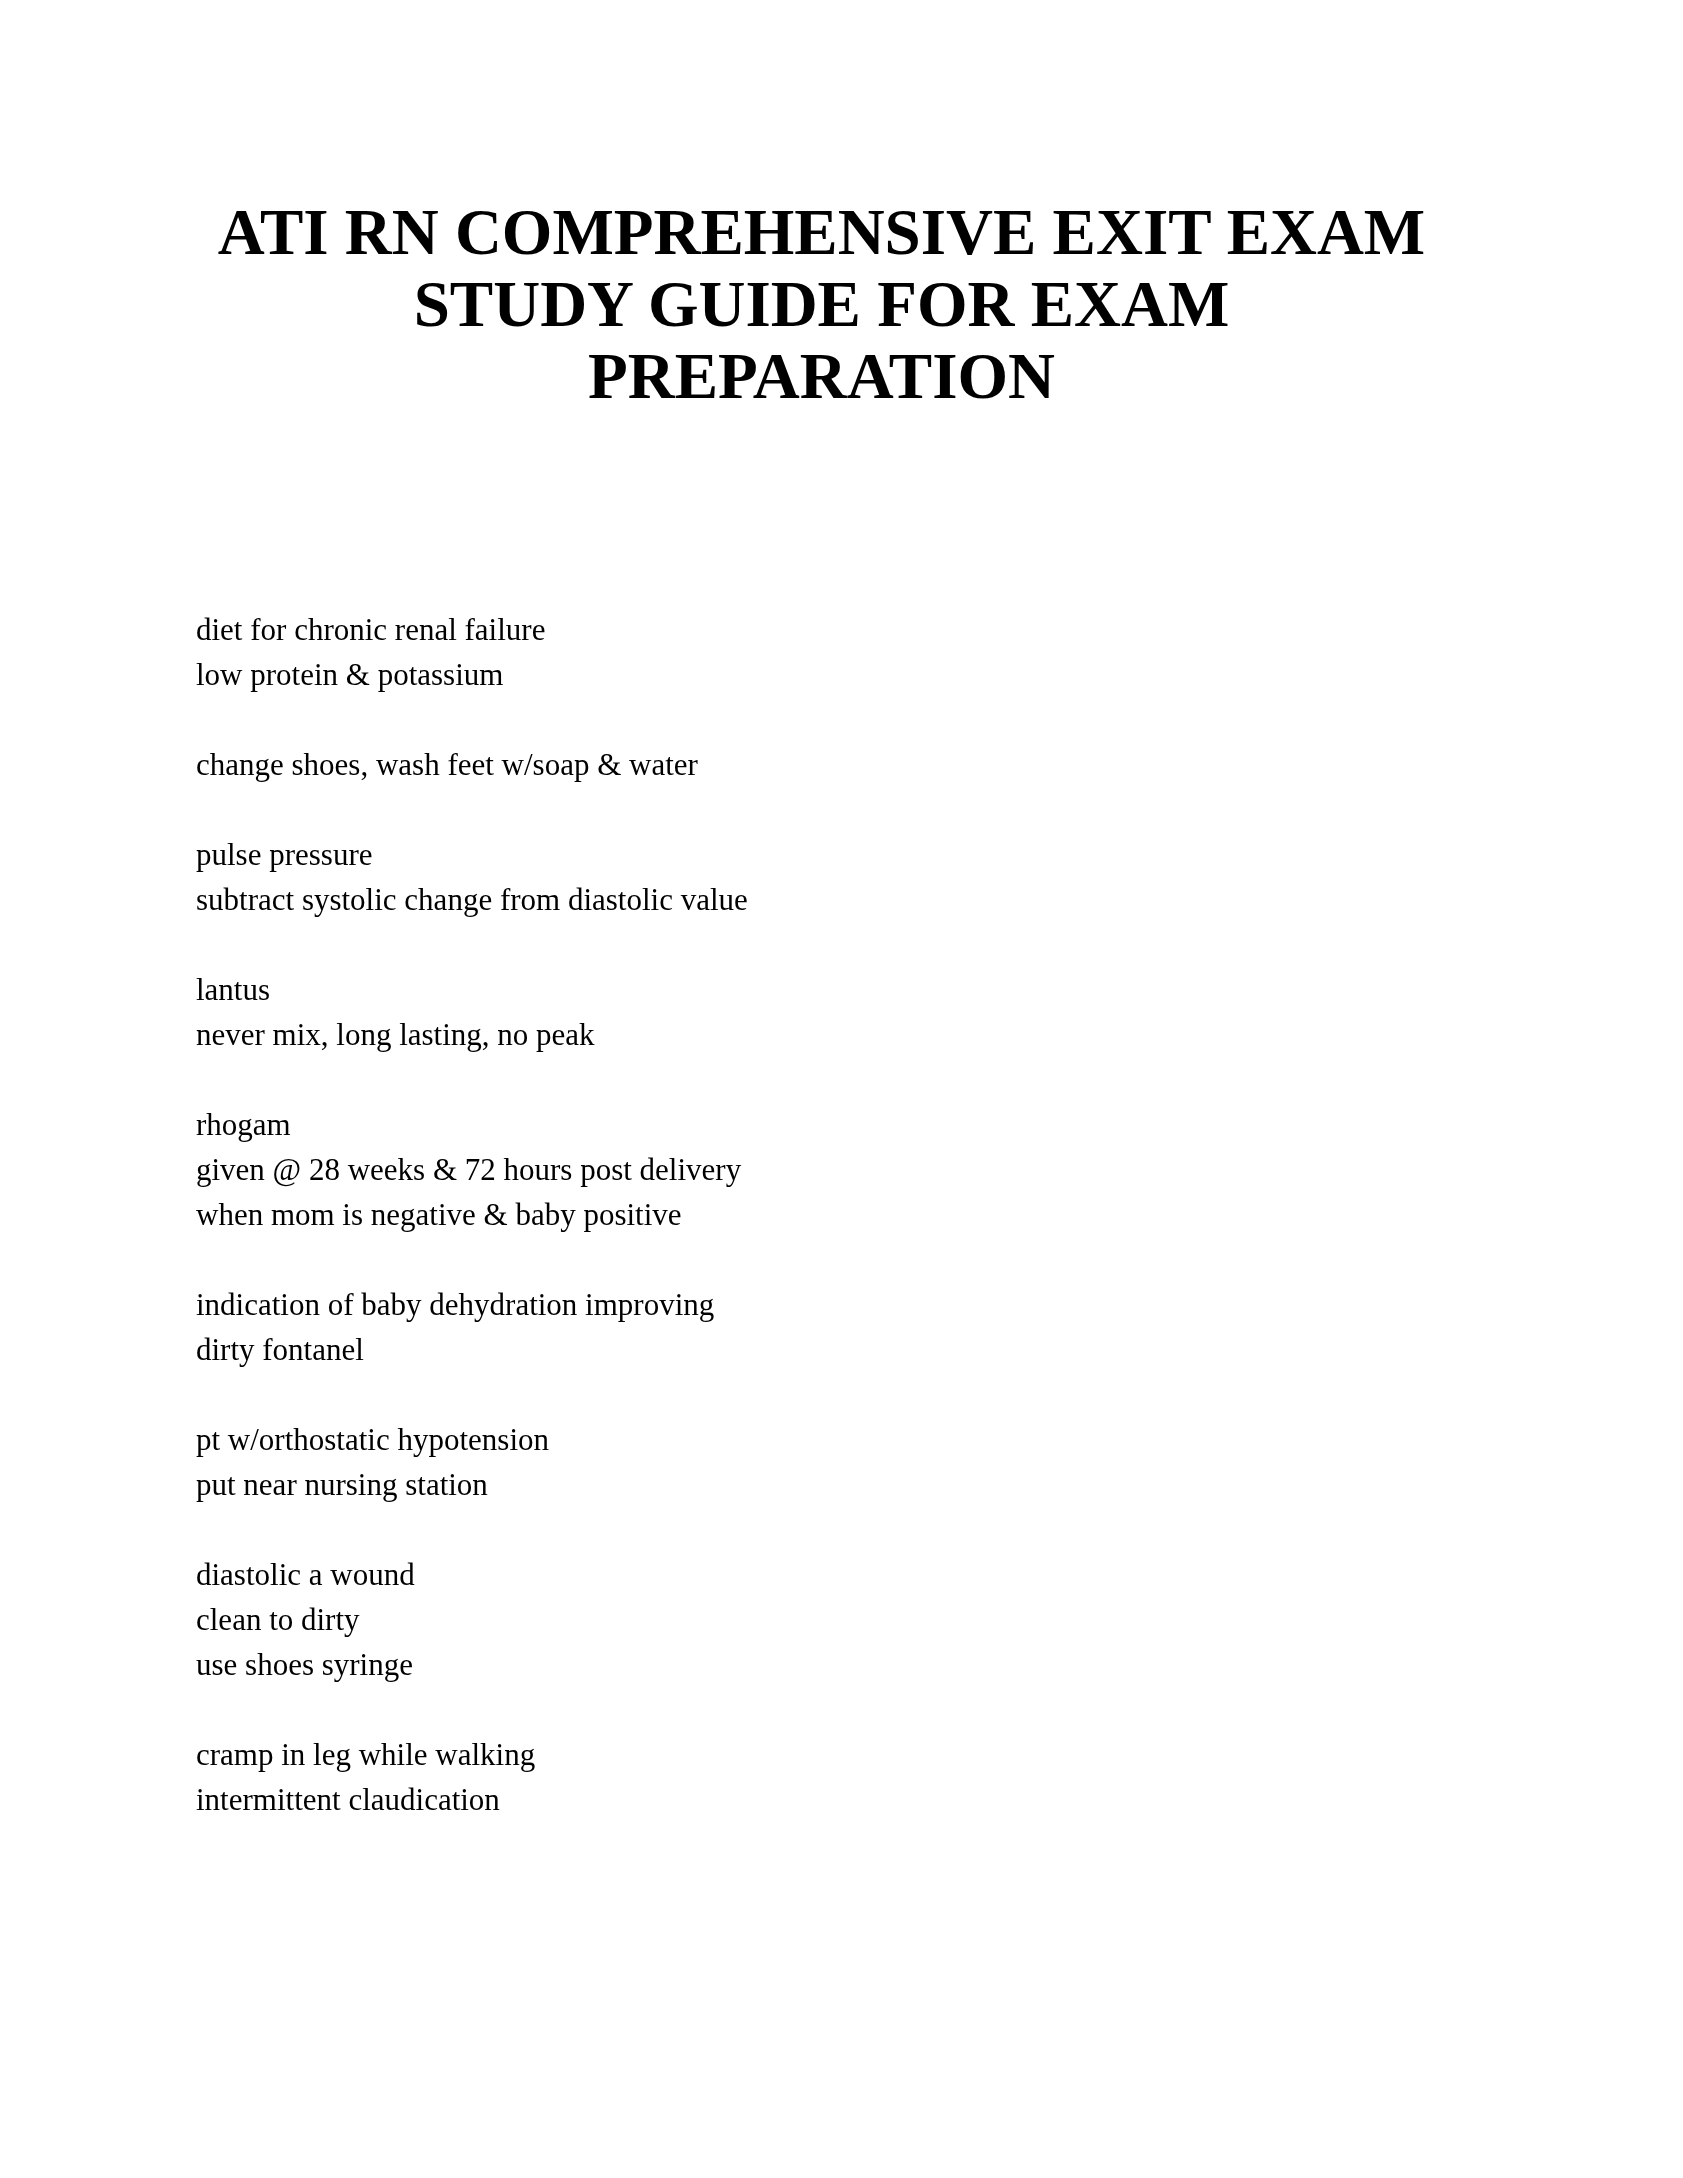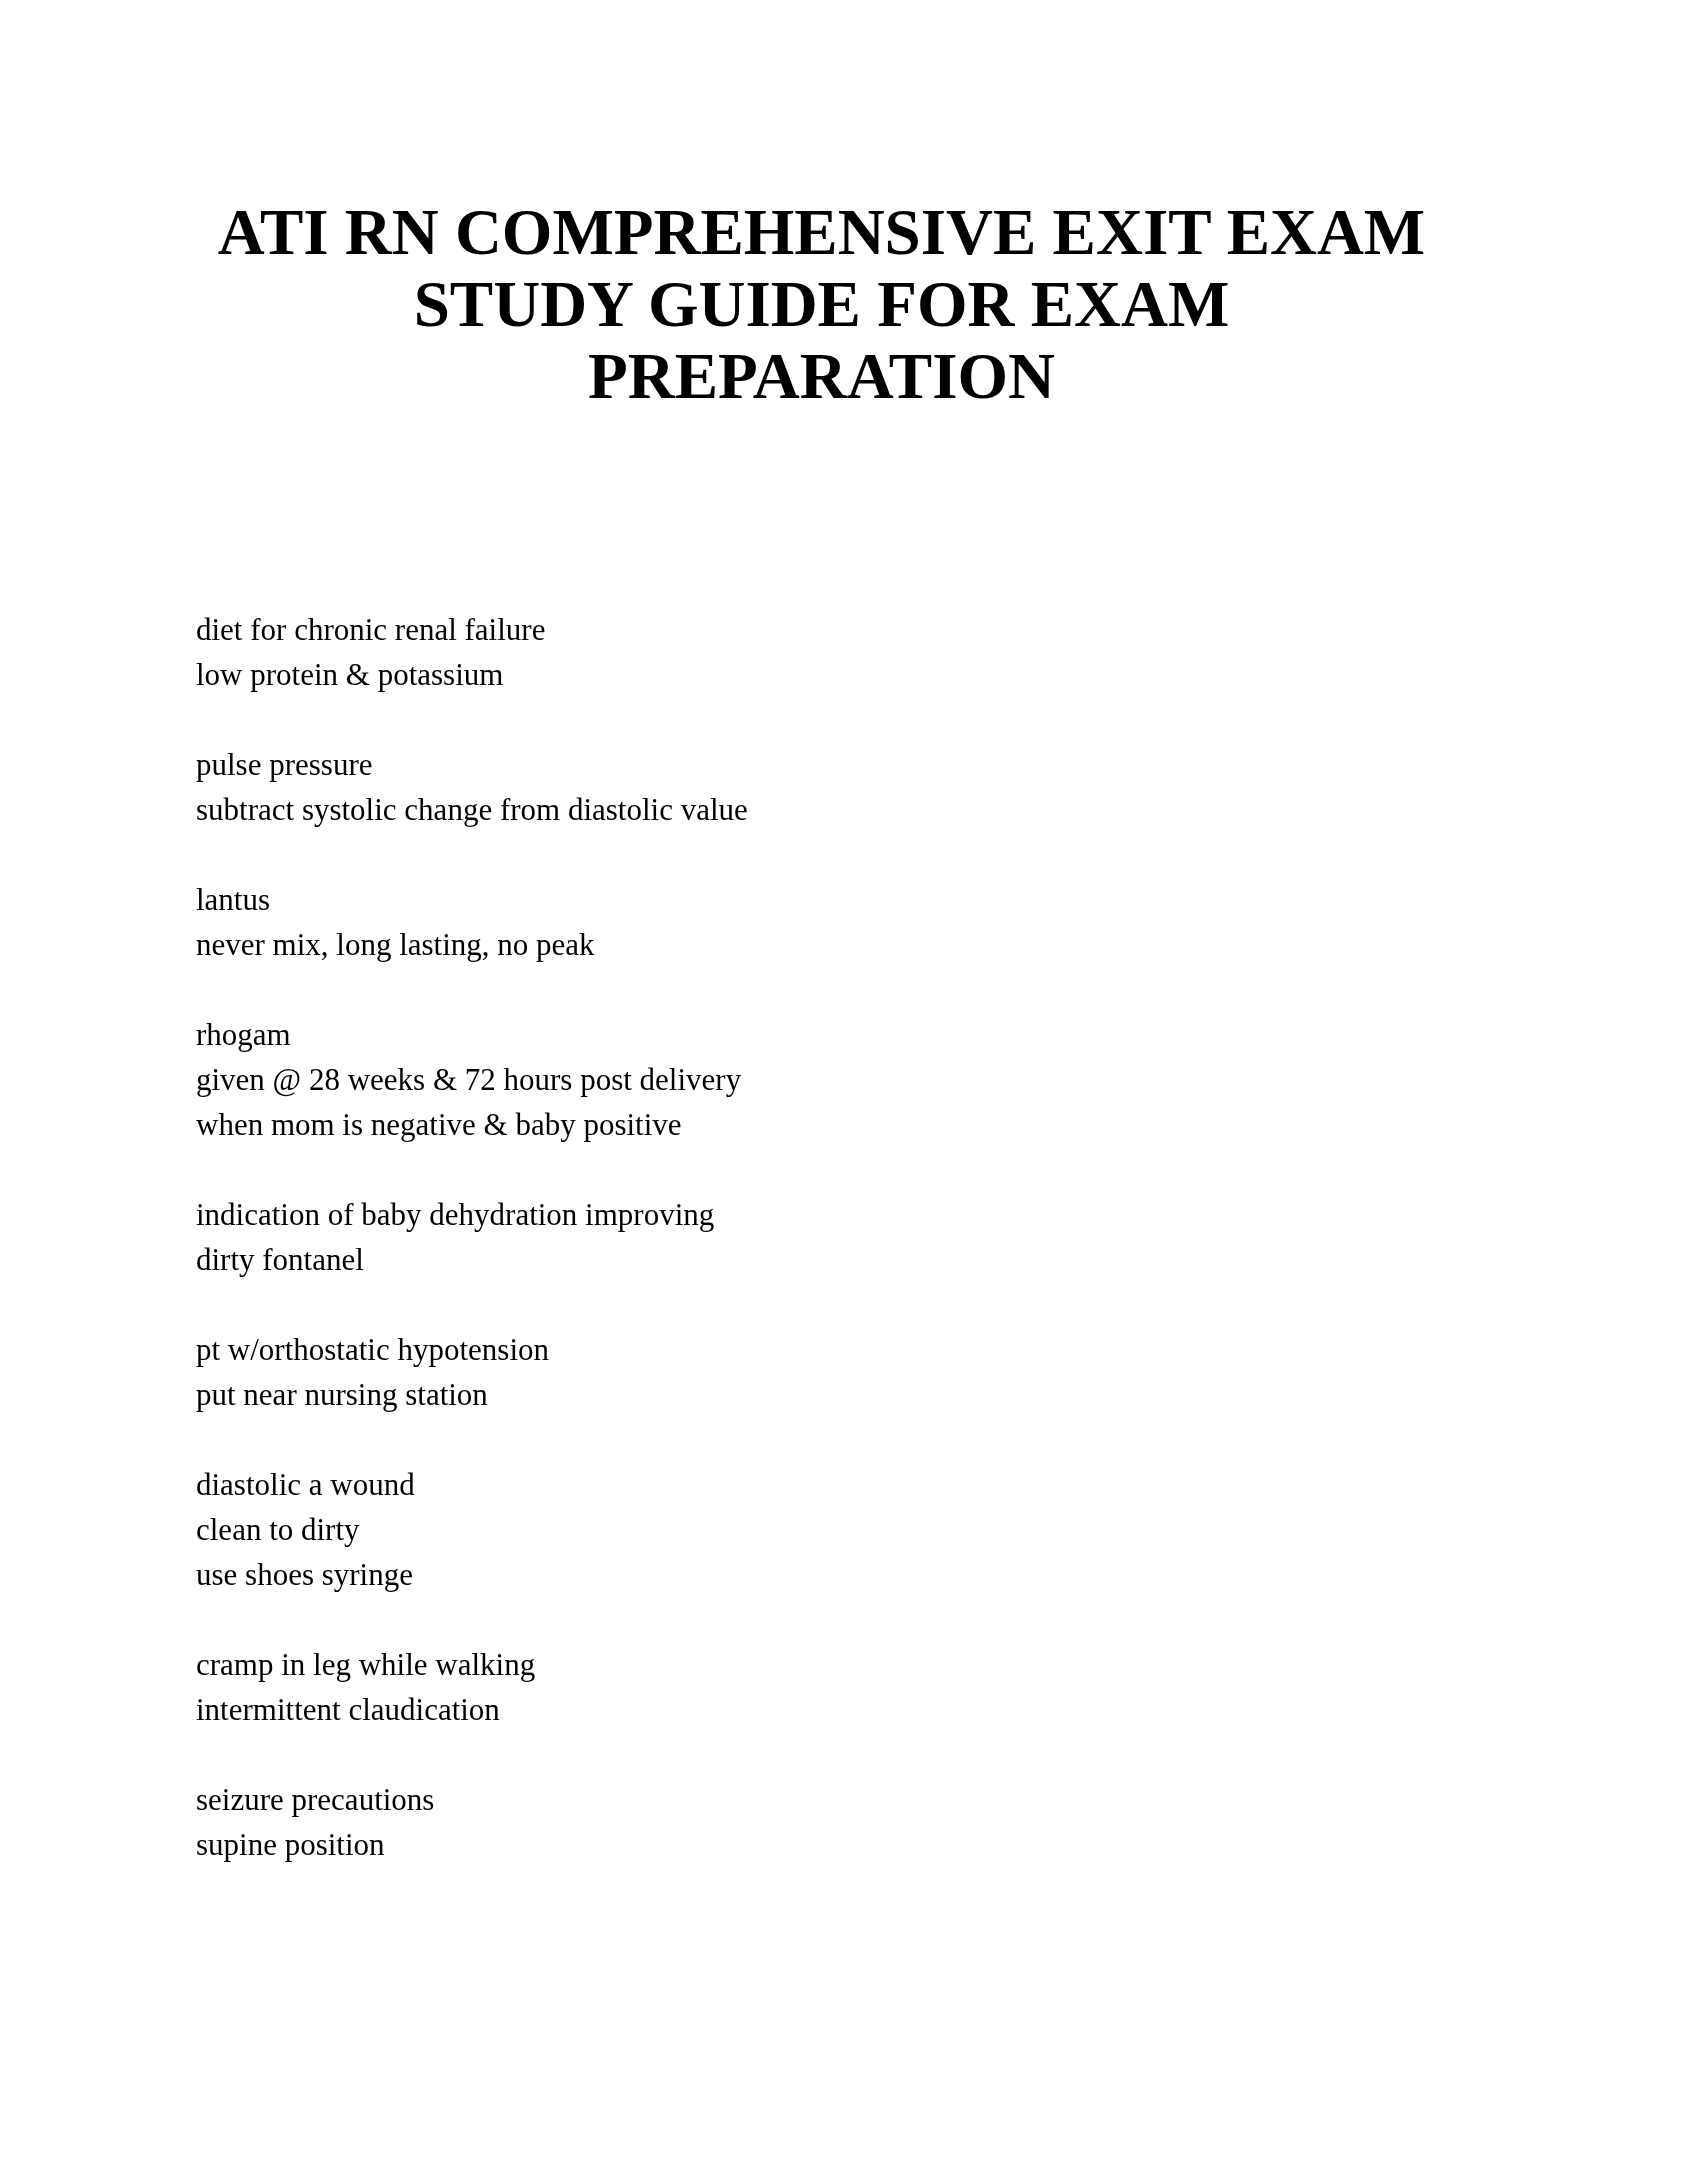--- a/index.html
+++ b/index.html
@@ -64,20 +64,21 @@
     <span class="tline">STUDY GUIDE FOR EXAM</span>
     <span class="tline">PREPARATION</span>
   </h1>
 
   <div class="body">
     <div class="entry">
       <span class="line">diet for chronic renal failure</span>
       <span class="line">low protein &amp; potassium</span>
     </div>
     <div class="entry">
+      <span class="line">change shoes, wash feet w/soap &amp; water</span>
     </div>
     <div class="entry">
       <span class="line">pulse pressure</span>
       <span class="line">subtract systolic change from diastolic value</span>
     </div>
     <div class="entry">
       <span class="line">lantus</span>
       <span class="line">never mix, long lasting, no peak</span>
     </div>
     <div class="entry">
@@ -95,19 +96,15 @@
     </div>
     <div class="entry">
       <span class="line">diastolic a wound</span>
       <span class="line">clean to dirty</span>
       <span class="line">use shoes syringe</span>
     </div>
     <div class="entry">
       <span class="line">cramp in leg while walking</span>
       <span class="line">intermittent claudication</span>
     </div>
-    <div class="entry">
-      <span class="line">seizure precautions</span>
-      <span class="line">supine position</span>
-    </div>
   </div>
 </div>
 
 
 </body></html>

